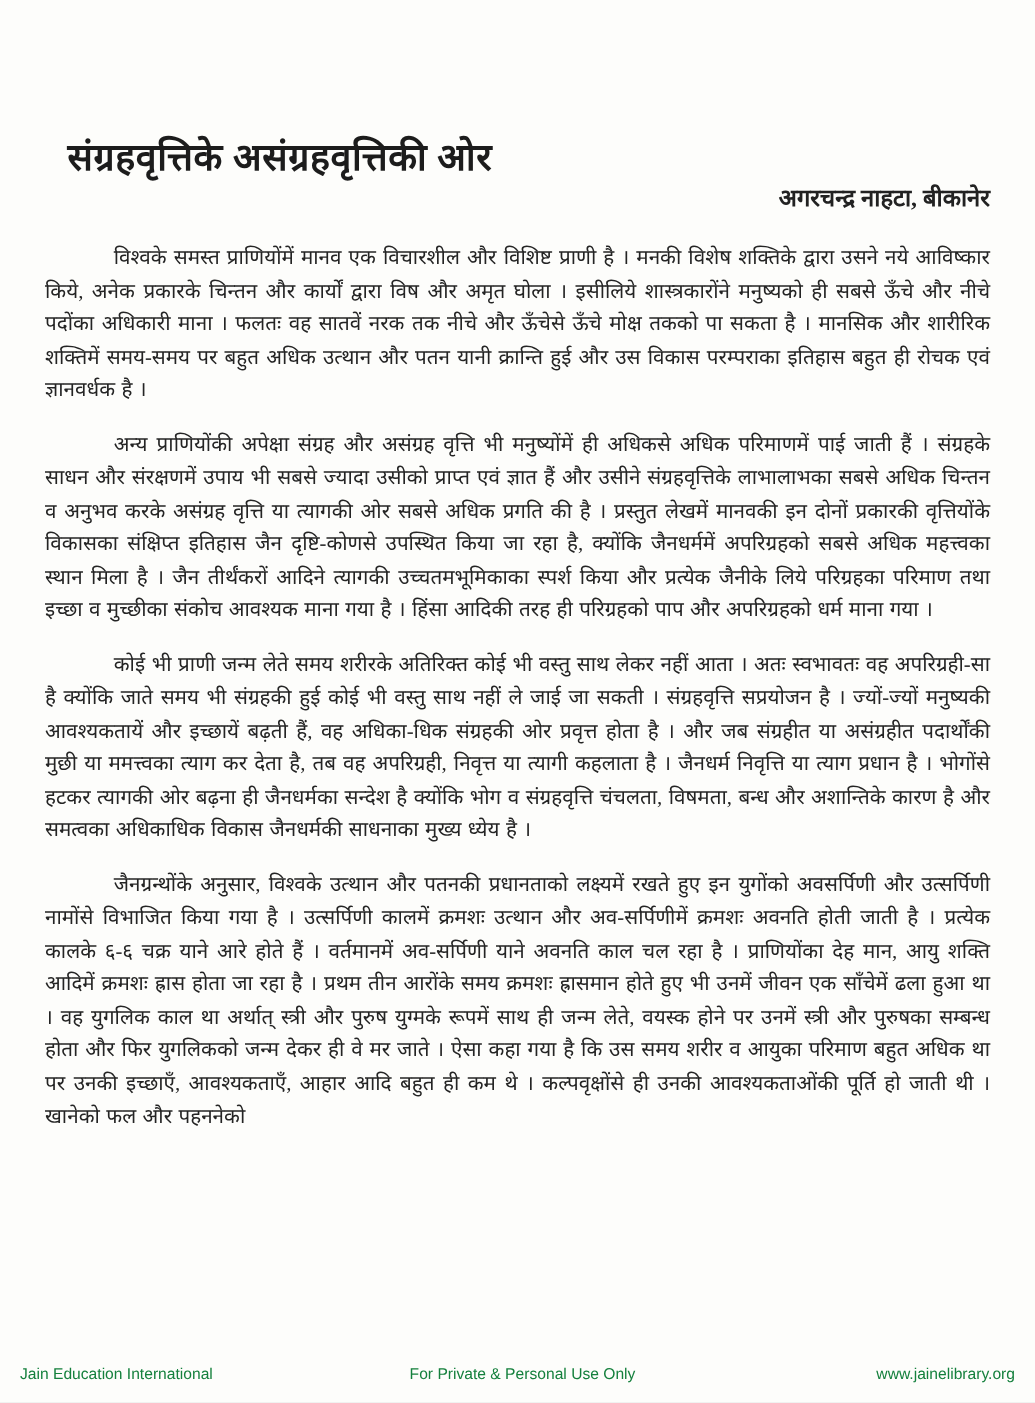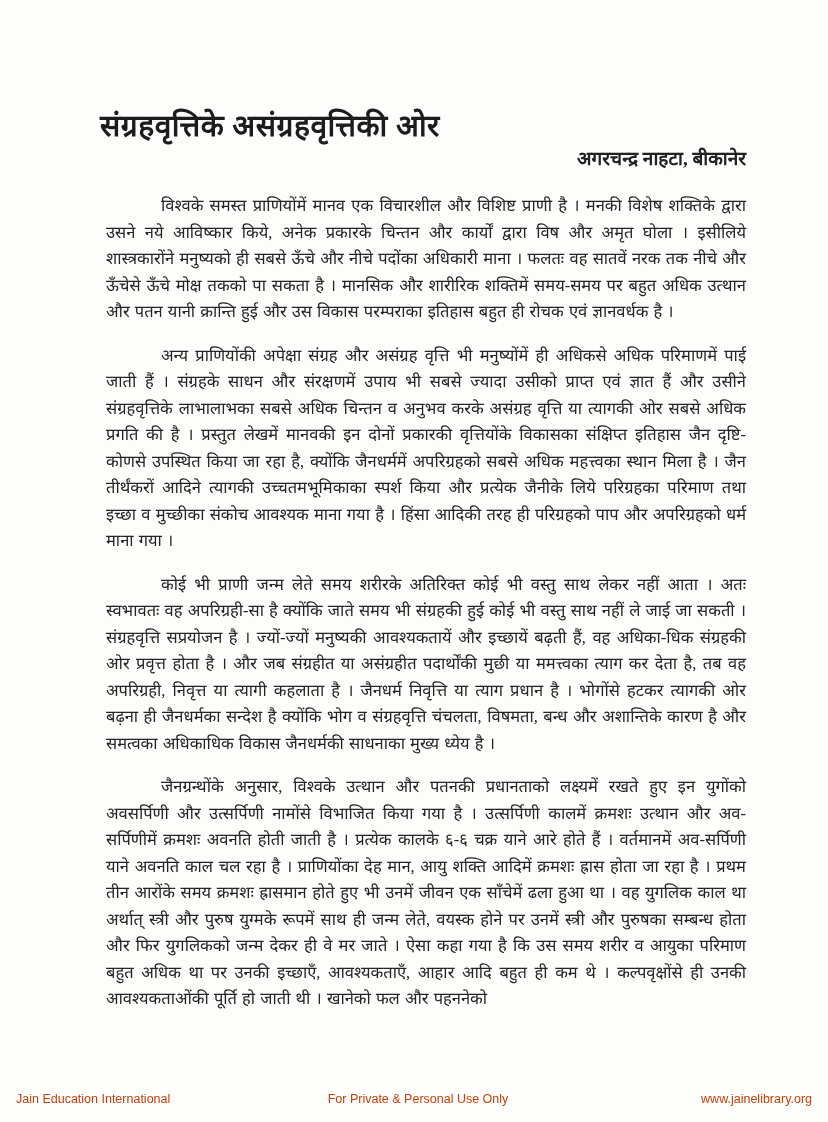--- a/index.html
+++ b/index.html
@@ -10,38 +10,37 @@
   .page {
     position: relative;
     width: 828px;
     height: 1122px;
     margin: 0 auto;
     background: #fdfdfb;
     overflow: hidden;
     font-family: "Liberation Serif", "DejaVu Serif", serif;
     color: #242424;
     box-sizing: border-box;
-    padding: 0 82px;
+    padding: 0 36px;
   }
   .doc-title {
     margin: 104px 0 0 18px;
     font-size: 30px;
     font-weight: bold;
     letter-spacing: 0.5px;
     color: #1c1c1c;
   }
   .byline {
     text-align: right;
     font-size: 19px;
     font-weight: 600;
     color: #222222;
   }
   .body-text {
     margin-top: 22px;
-    margin-left: 24px;
   }
   .body-text p {
     margin: 0 0 17px 0;
     font-size: 16.5px;
     line-height: 26.5px;
     text-align: justify;
     text-indent: 55px;
     color: #242424;
     word-spacing: 1px;
   }
@@ -55,21 +54,21 @@
   .footer {
     position: absolute;
     left: 16px;
     right: 16px;
     bottom: 16px;
     display: flex;
     justify-content: space-between;
     align-items: baseline;
     font-family: "Liberation Sans", sans-serif;
     font-size: 12.5px;
-    color: #c2410c;
+    color: #15803d;
   }
   .footer .center {
     position: absolute;
     left: 8px;
     right: 0;
     text-align: center;
   }
   .footer .left, .footer .right {
     position: relative;
     z-index: 1;

